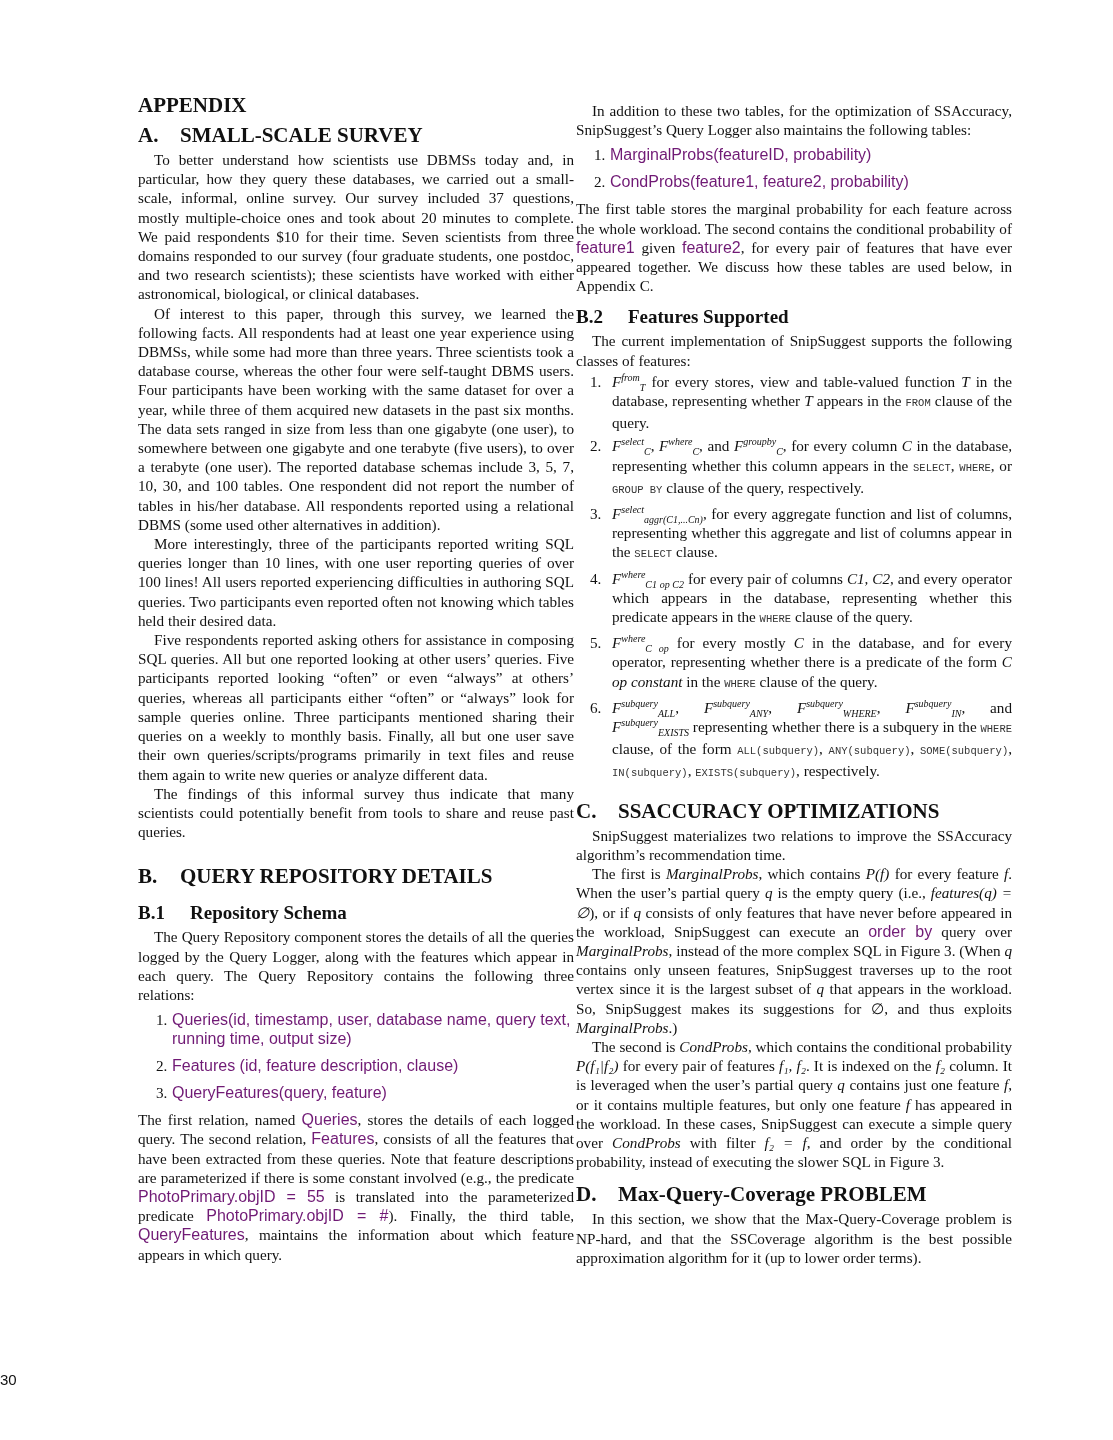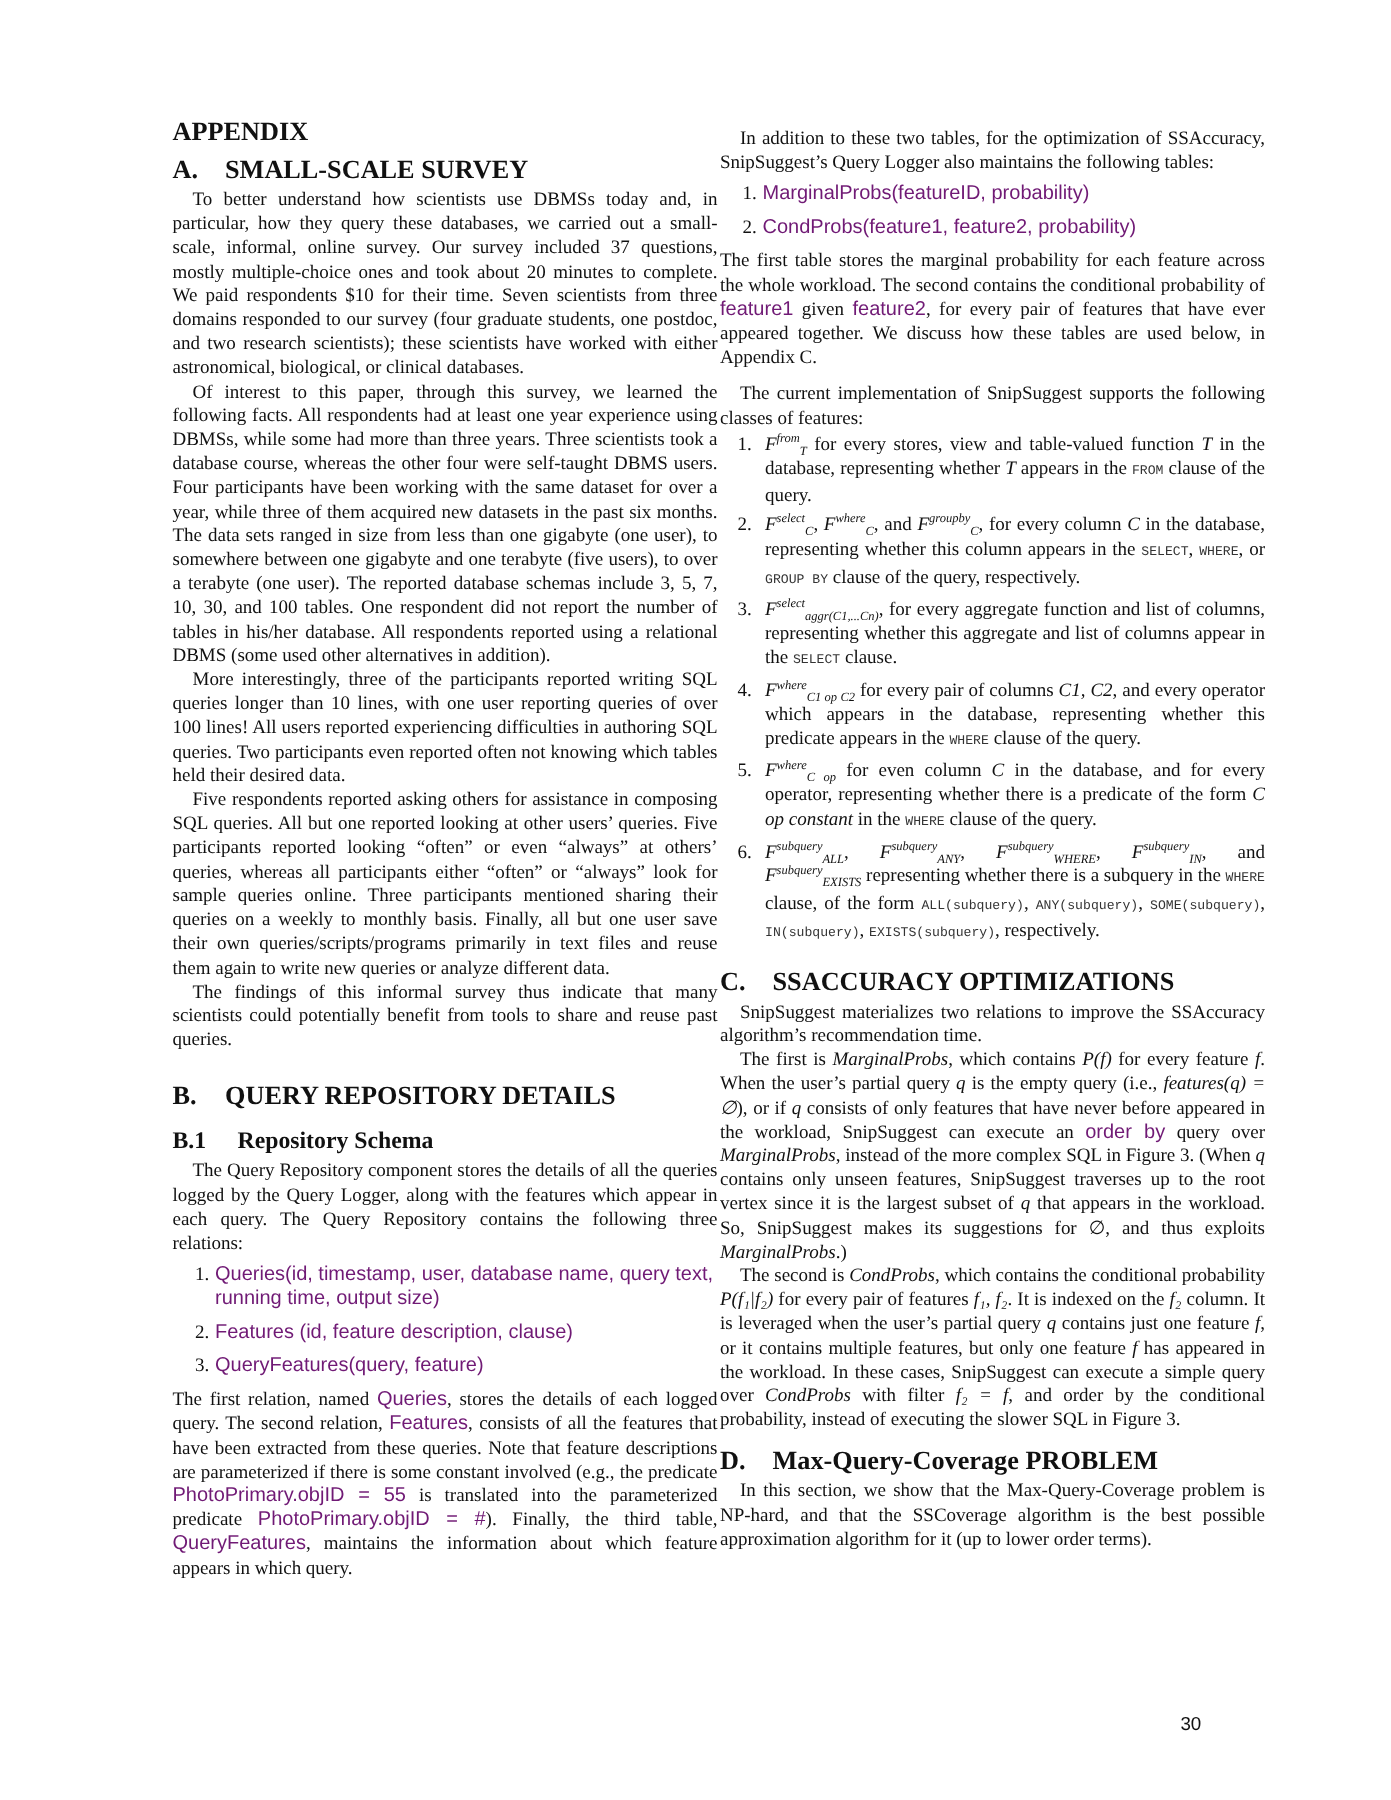--- a/index.html
+++ b/index.html
@@ -22,22 +22,22 @@
   ol.rel li .n { width: 16px; flex: none; }
   ol.rel li .mono { line-height: 19px; }
   ol.feat { list-style: none; margin: 2px 0 0 0; padding: 0 0 0 14px; }
   ol.feat li { display: flex; margin-bottom: 4px; }
   ol.feat li .n { width: 22px; flex: none; }
   ol.feat li .body { flex: 1; text-align: justify; }
   i.m { font-family: "Liberation Serif", "DejaVu Serif", serif; font-style: italic; }
   sup, sub { font-style: italic; font-size: 10px; line-height: 0; }
   .gap-sm { height: 10px; }
   .gap-md { height: 22px; }
-  .pagenum { position: absolute; top: 1371px; left: 0; width: 913px; text-align: right;
-             font-family: "Liberation Sans", "DejaVu Sans", sans-serif; font-size: 15px; padding-left: 48px; }
+  .pagenum { position: absolute; top: 1371px; left: 0; width: 913px; text-align: left;
+             font-family: "Liberation Sans", "DejaVu Sans", sans-serif; font-size: 15px; }
 </style>
 </head>
 <body>
 
 <div class="col left">
   <h1 class="app">APPENDIX</h1>
 
   <h2>
     <span class="num">A.</span><span>SMALL-SCALE SURVEY</span>
   </h2>
@@ -83,20 +83,23 @@
         <span class="mono">MarginalProbs(featureID, probability)</span>
       </li>
     <li>
         <span class="n">2.</span>
         <span class="mono">CondProbs(feature1, feature2, probability)</span>
       </li>
   </ol>
   <p><span>The first table stores the marginal probability for each feature across the whole workload. The second contains the conditional probability of </span><span class="mono">feature1</span><span> given </span><span class="mono">feature2</span><span>, for every pair of features that have ever appeared together. We discuss how these tables are used below, in Appendix C.</span></p>
 
   <div class="gap-sm"></div>
+  <h3>
+    <span class="num">B.2</span><span>Features Supported</span>
+  </h3>
   <p class="ind">The current implementation of SnipSuggest supports the following classes of features:</p>
 
   <ol class="feat">
 
     <li>
       <span class="n">1.</span>
       <span class="body">
         <i class="m">F<sup>from</sup><sub>T</sub></i><span> for every stores, view and table-valued function </span><i class="m">T</i><span> in the database, representing whether </span><i class="m">T</i><span> appears in the </span><span class="sc">FROM</span><span> clause of the query.</span>
       </span>
     </li>
@@ -118,21 +121,21 @@
     <li>
       <span class="n">4.</span>
       <span class="body">
         <i class="m">F<sup>where</sup><sub>C1 op C2</sub></i><span> for every pair of columns </span><i class="m">C1, C2</i><span>, and every operator which appears in the database, representing whether this predicate appears in the </span><span class="sc">WHERE</span><span> clause of the query.</span>
       </span>
     </li>
 
     <li>
       <span class="n">5.</span>
       <span class="body">
-        <i class="m">F<sup>where</sup><sub>C op</sub></i><span> for even column </span><i class="m">C</i><span> in the database, and for every operator, representing whether there is a predicate of the form </span><i class="m">C op constant</i><span> in the </span><span class="sc">WHERE</span><span> clause of the query.</span>
+        <i class="m">F<sup>where</sup><sub>C op</sub></i><span> for every mostly </span><i class="m">C</i><span> in the database, and for every operator, representing whether there is a predicate of the form </span><i class="m">C op constant</i><span> in the </span><span class="sc">WHERE</span><span> clause of the query.</span>
       </span>
     </li>
 
     <li>
       <span class="n">6.</span>
       <span class="body">
         <i class="m">F<sup>subquery</sup><sub>ALL</sub></i>,&nbsp;&nbsp;&nbsp;
         <i class="m">F<sup>subquery</sup><sub>ANY</sub></i>,&nbsp;&nbsp;&nbsp;
         <i class="m">F<sup>subquery</sup><sub>WHERE</sub></i>,&nbsp;&nbsp;&nbsp;
         <i class="m">F<sup>subquery</sup><sub>IN</sub></i>,&nbsp;&nbsp;&nbsp;

